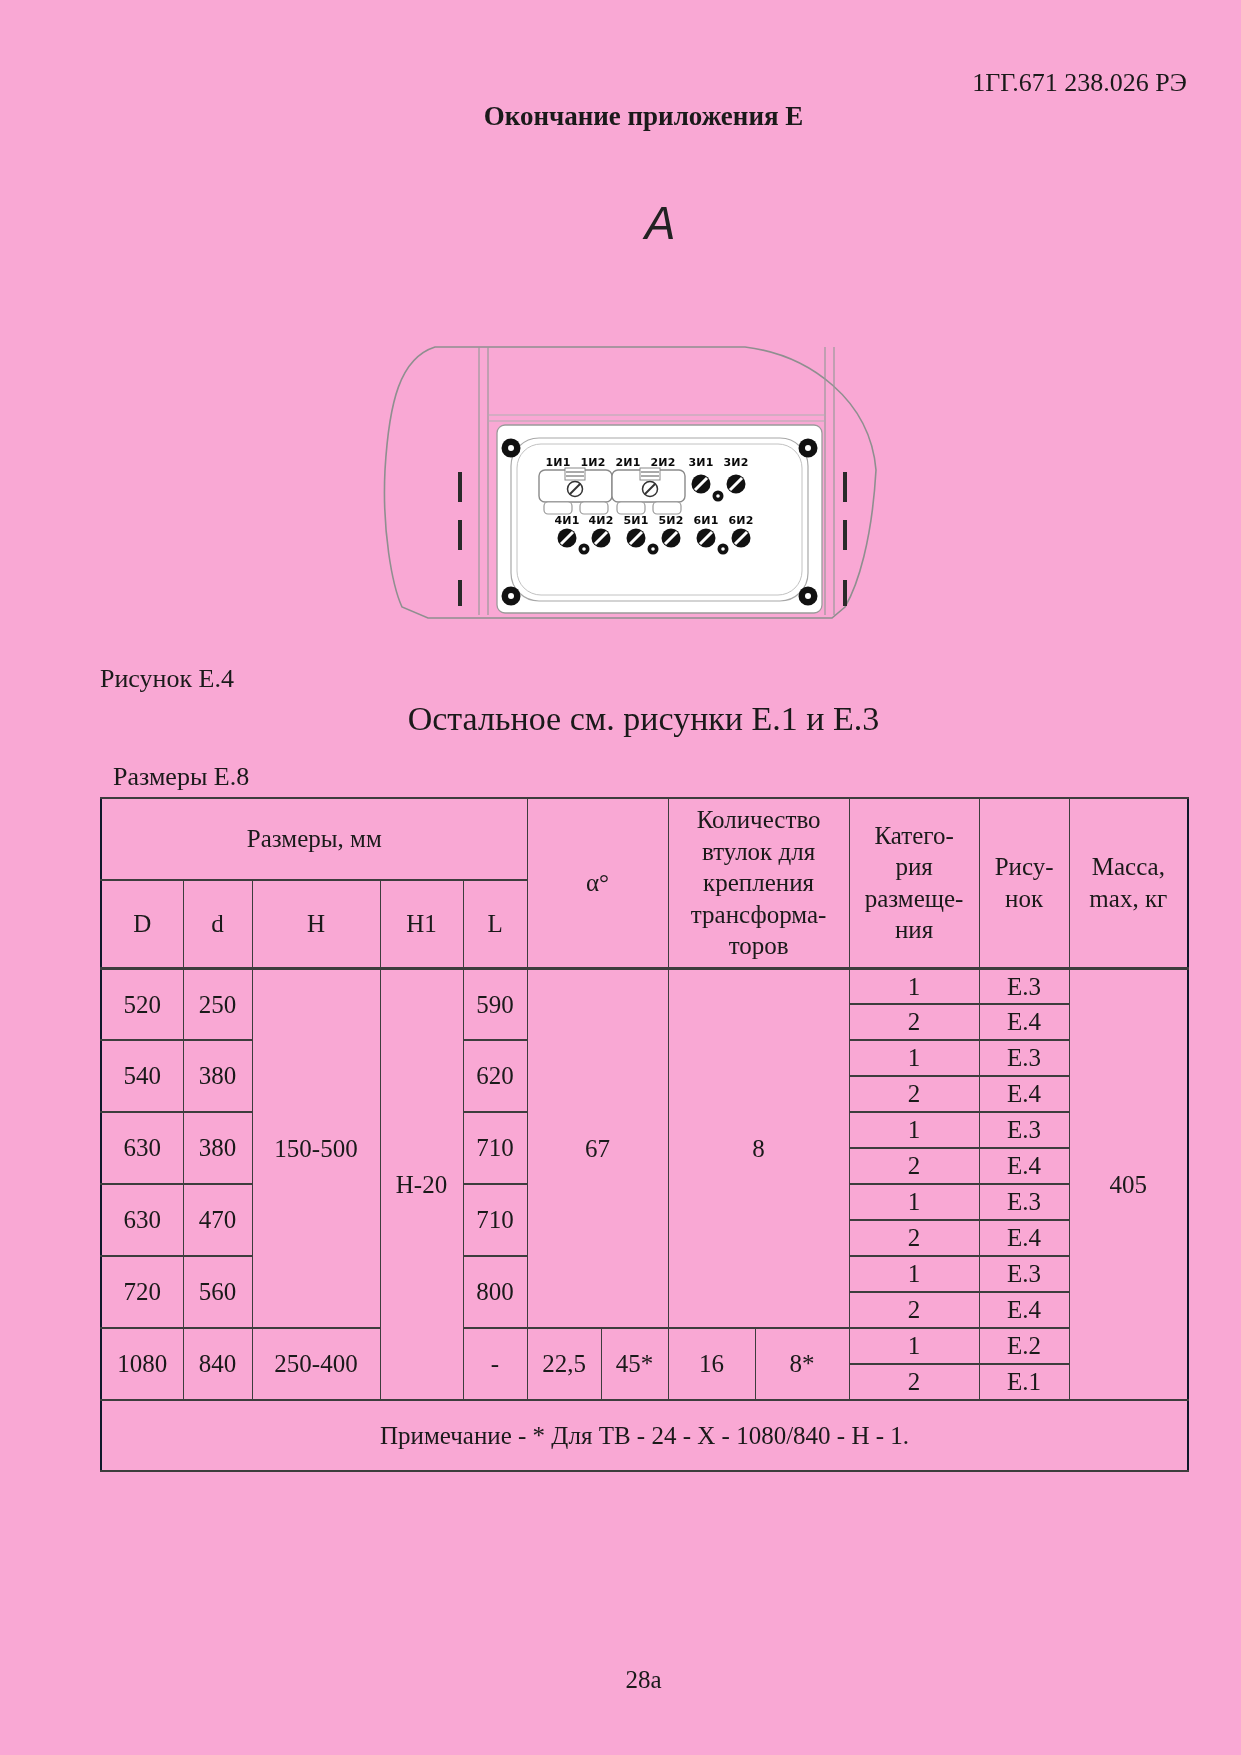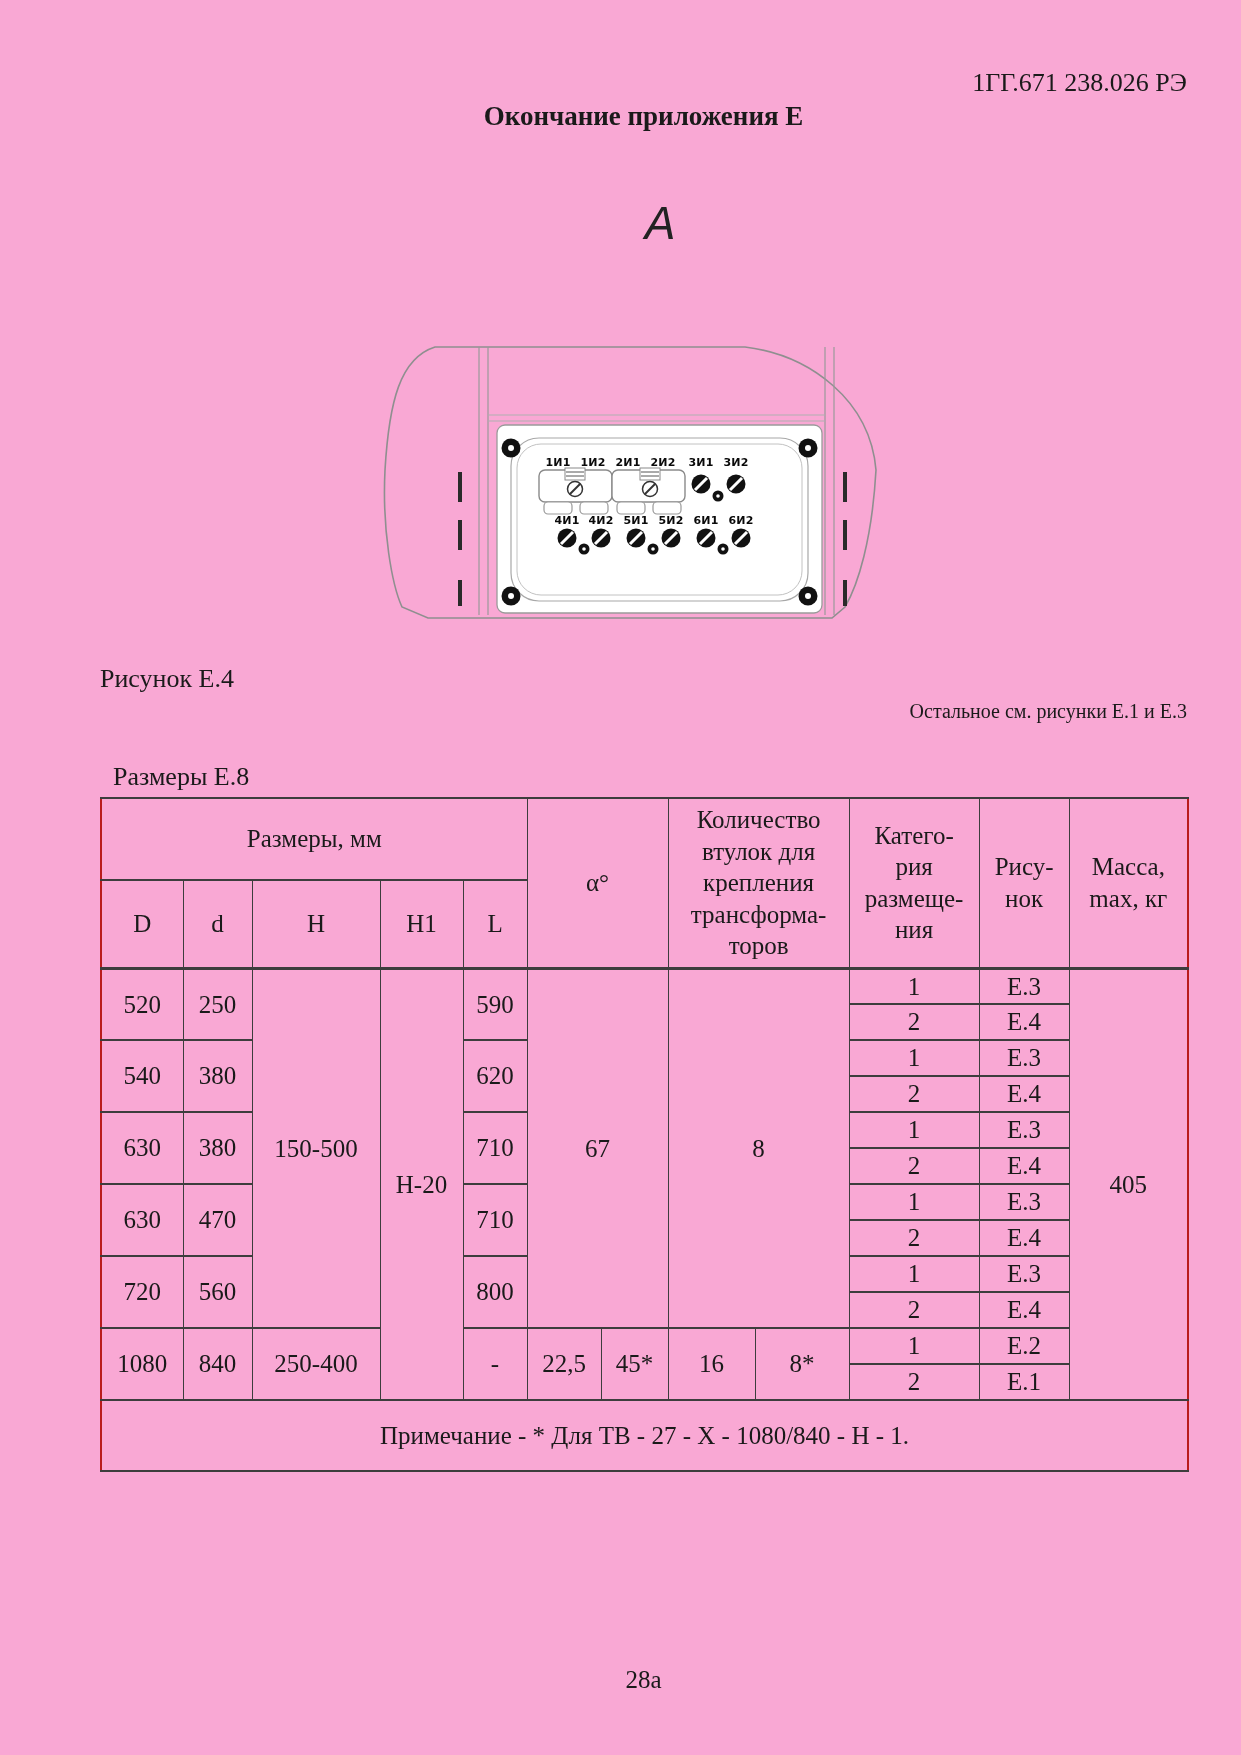--- a/index.html
+++ b/index.html
@@ -25,29 +25,29 @@
     font-family:"Liberation Sans", sans-serif;
     font-style:italic; font-size:46px; color:#222;
   }
   .figure-svg{position:absolute; left:360px; top:295px;}
   .fig-caption-1{
     position:absolute; top:664px; left:100px; width:1087px;
     text-align:left; font-size:26px;
   }
   .fig-caption-2{
     position:absolute; top:700px; left:100px; width:1087px;
-    text-align:right; font-size:20px;
+    text-align:center; font-size:34px;
   }
   .table-label{
     position:absolute; top:762px; left:113px; font-size:26px;
   }
   table.spec{
     position:absolute; left:100px; top:797px; width:1087px;
     border-collapse:collapse; table-layout:fixed;
-    font-size:25px; border:2px solid #b91c1c;
+    font-size:25px; border:2px solid #0f172a;
   }
   table.spec th, table.spec td{
     border:1px solid #3d3d3d;
     border-top-width:2px; border-bottom-width:2px;
     text-align:center; vertical-align:middle;
     font-weight:normal; padding:0;
     white-space:pre-line; line-height:1.26;
     overflow:hidden;
   }
   table.spec .hb{border-bottom-width:3px;}
@@ -302,20 +302,20 @@
       <td rowspan="2">8*</td>
       <td>1</td>
       <td>Е.2</td>
     </tr>
     <tr class="dr">
       <td>2</td>
       <td>Е.1</td>
     </tr>
 
     <tr class="noter">
-      <td colspan="12" class="notecell">Примечание - * Для ТВ - 27 - Х - 1080/840 - Н - 1.</td>
+      <td colspan="12" class="notecell">Примечание - * Для ТВ - 24 - Х - 1080/840 - Н - 1.</td>
     </tr>
   </tbody>
     </table>
 
   <div class="page-number">28a</div>
 
 </div>
 
 </body></html>

